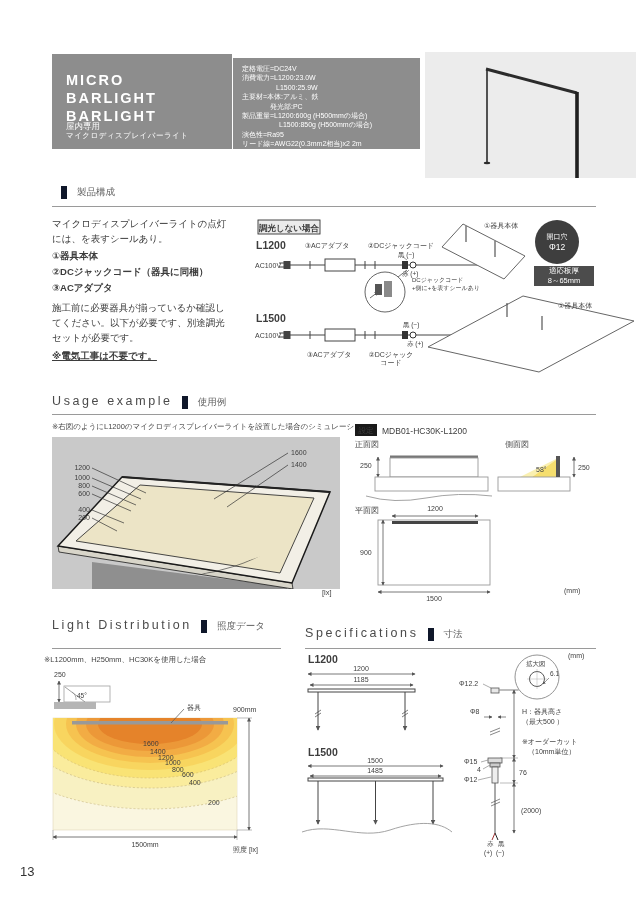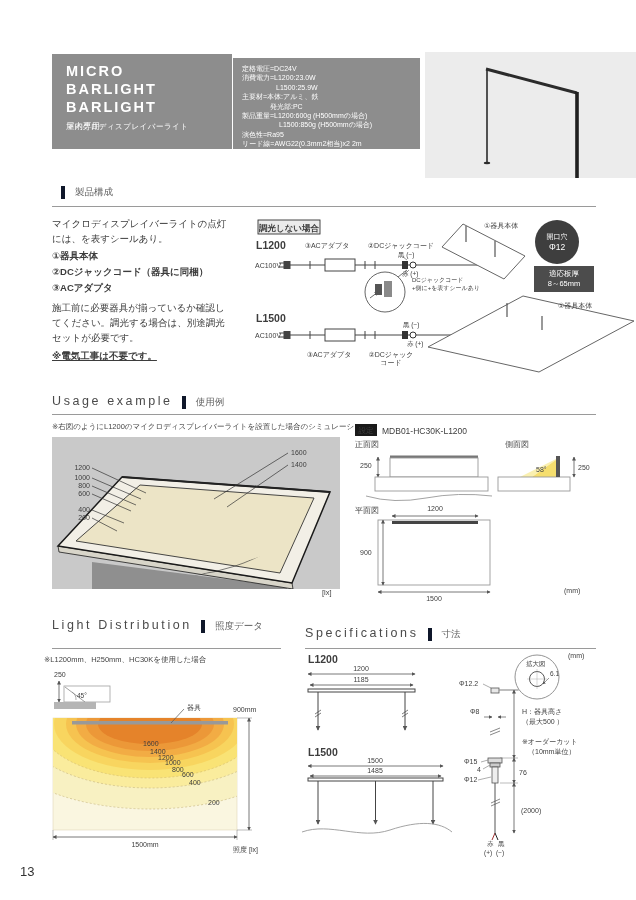--- a/index.html
+++ b/index.html
@@ -2,43 +2,43 @@
 <html><head>
 <meta charset="utf-8">
 <style>
   html,body{margin:0;padding:0;background:#fff;}
   .page{position:relative;width:636px;height:900px;background:#fff;overflow:hidden;
         font-family:"Liberation Sans","DejaVu Sans",sans-serif;color:#3d3d3d;}
   .abs{position:absolute;}
   svg{font-family:"Liberation Sans","DejaVu Sans",sans-serif;display:block;}
   svg text{fill:#3d3d3d;}
   
-  .title-box{left:52px;top:54px;width:180px;height:95px;background:#8d8d8d;color:#fff;box-sizing:border-box;padding:8px 14px;}
+  .title-box{left:52px;top:54px;width:180px;height:95px;background:#8d8d8d;color:#fff;box-sizing:border-box;padding:17px 14px;}
   .title-box .t{font-size:14.5px;font-weight:bold;letter-spacing:2px;line-height:18px;}
   .title-box .sub{font-size:7.5px;margin-top:6px;letter-spacing:.5px;}
   .title-box .badge{position:absolute;left:14px;bottom:16px;font-size:8.5px;}
   .spec-box{left:233px;top:58px;width:187px;height:91px;background:#8d8d8d;color:#fff;box-sizing:border-box;padding:6px 9px;}
   .spec-box .ln{font-size:7px;line-height:9.4px;white-space:nowrap;}
   .spec-box .ind-a{padding-left:34px;} .spec-box .ind-b{padding-left:28px;} .spec-box .ind-c{padding-left:37px;}
   .photo{left:425px;top:52px;width:211px;height:126px;background:#ececec;}
   
   .sec-head{display:flex;align-items:baseline;}
   .sec-head .en{font-size:12.5px;letter-spacing:2.6px;color:#4a4a4a;}
-  .sec-head .ja{font-size:9.5px;color:#5f5f5f;margin-left:9px;padding-left:10px;border-left:4px solid #0f172a;}
+  .sec-head .ja{font-size:9.5px;color:#5f5f5f;margin-left:9px;padding-left:10px;border-left:6px solid #0f172a;}
   .rule{position:absolute;height:1px;background:#9a9a9a;}
   
   .body-txt{font-size:9.5px;line-height:15px;color:#3a3a3a;width:178px;}
   .bold-items{font-size:9.5px;font-weight:bold;line-height:16px;}
   .warn{font-size:9.5px;font-weight:bold;text-decoration:underline;}
   .note-s{font-size:7.5px;color:#444;}
   
   .hole-badge{left:535px;top:220px;width:44px;height:44px;border-radius:50%;background:#3e3e3e;color:#fff;
     display:flex;flex-direction:column;align-items:center;justify-content:center;line-height:10px;}
   .hole-badge .l1{font-size:7px;} .hole-badge .l2{font-size:8.5px;}
-  .board-badge{left:534px;top:266px;width:60px;height:26px;background:#4c4c4c;color:#fff;
+  .board-badge{left:534px;top:266px;width:60px;height:20px;background:#4c4c4c;color:#fff;
     display:flex;flex-direction:column;align-items:center;justify-content:center;line-height:10px;}
   .board-badge div{font-size:7.5px;}
   .illus{left:52px;top:437px;width:288px;height:152px;background:#c9c9c9;}
   .pageno{left:20px;top:864px;font-size:13px;color:#333;}
 </style>
 </head>
 <body>
 
 <div class="page">
 
@@ -74,21 +74,21 @@
     <span class="ja">製品構成</span>
   </div>
   <div class="rule" style="left:52px;top:206px;width:544px;"></div>
 
   <div class="abs body-txt" style="left:52px;top:216px;">マイクロディスプレイバーライトの点灯には、を表すシールあり。</div>
   <div class="abs bold-items" style="left:52px;top:248px;">
     <div>①器具本体</div>
     <div>②DCジャックコード（器具に同梱）</div>
     <div>③ACアダプタ</div>
   </div>
-  <div class="abs body-txt" style="left:52px;top:300px;">施工前に必要器具が揃っているか確認してください。調光する場合は、別途調光セットが必要です。</div>
+  <div class="abs body-txt" style="left:52px;top:300px;">施工前に必要器具が揃っているか確認してください。以下が必要です、別途調光セットが必要です。</div>
   <div class="abs warn" style="left:52px;top:350px;">※電気工事は不要です。</div>
 
   <svg class="abs" style="left:252px;top:212px;" width="384" height="168" viewBox="0 0 384 168">
     <defs>
       <marker id="war" viewBox="0 0 8 8" refX="7" refY="4" markerWidth="5" markerHeight="5" orient="auto-start-reverse">
         <path d="M0,0 L8,4 L0,8 z" fill="#555"></path>
       </marker>
     </defs>
 
     <rect x="6" y="8" width="62" height="14" fill="#ebebeb" stroke="#333" stroke-width="0.9"></rect>

